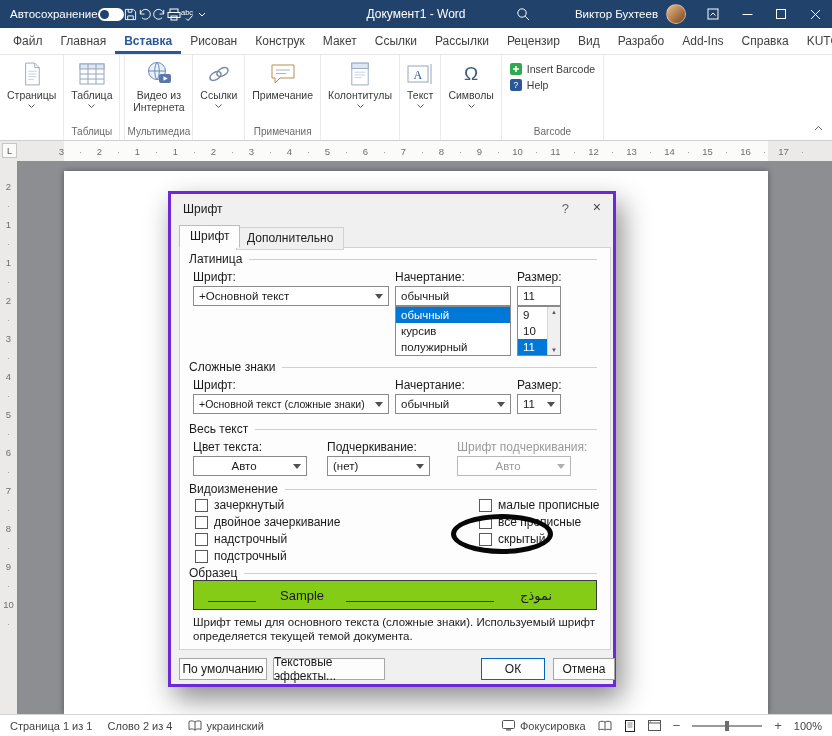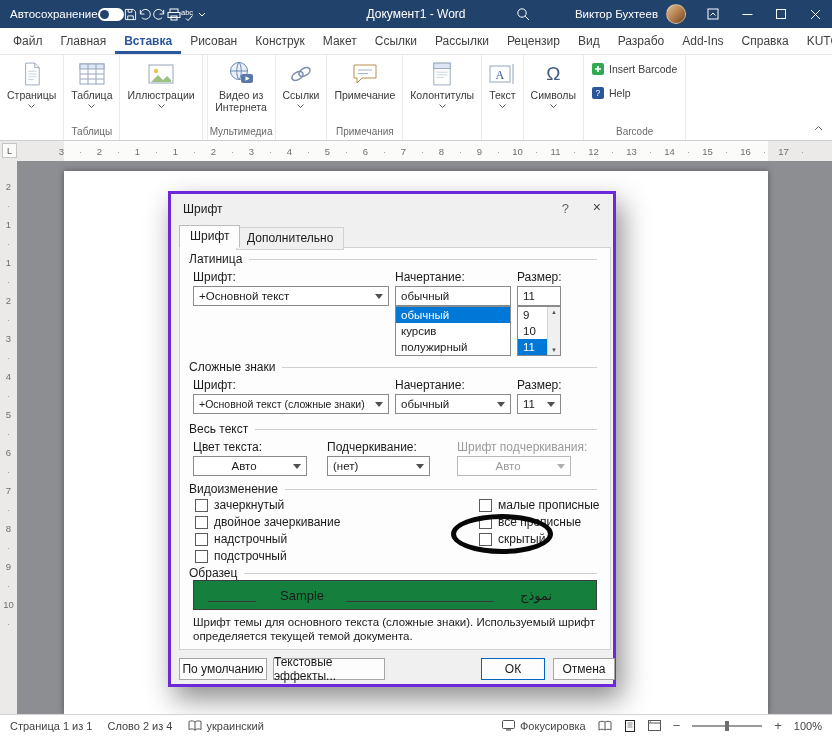--- a/index.html
+++ b/index.html
@@ -26,21 +26,21 @@
 
   
   .ribbon{height:86px;background:#fff;border-bottom:1px solid #cfcfcf;display:flex;flex:0 0 auto;position:relative;}
   .rgroup{display:flex;flex-direction:column;border-right:1px solid #ebebeb;padding:1px 2px 0;}
   .rbtns{flex:1;display:flex;align-items:flex-start;justify-content:center;}
   .bigbtn{display:flex;flex-direction:column;align-items:center;padding:4px 5px 0;font-size:10.5px;color:#3b3b3b;text-align:center;}
   .bigbtn .ric{height:28px;display:flex;align-items:center;justify-content:center;}
   .bigbtn .lbl{margin-top:2px;line-height:11.5px;white-space:pre-line;}
   .chevd{margin-top:2px;}
   .glabel{height:15px;font-size:10px;color:#6b6b6b;text-align:center;line-height:14px;}
-  .vstack{display:flex;flex-direction:column;gap:12px;padding:7px 6px 0;}
+  .vstack{display:flex;flex-direction:column;gap:4px;padding:7px 6px 0;}
   .smallbtn{display:flex;align-items:center;gap:5px;font-size:10.5px;color:#3b3b3b;white-space:nowrap;}
   .collapse{position:absolute;right:9px;bottom:5px;}
 
   
   .ruler-h{height:20px;background:#eceae8;position:relative;flex:0 0 auto;font-size:9.5px;color:#6f6f6f;}
   .ruler-h .pagezone{position:absolute;left:64px;top:0;bottom:0;width:704px;background:#fbfbfa;}
   .hnums{position:absolute;left:52px;top:0;bottom:0;display:flex;align-items:center;}
   .hnums .rnum{width:19px;text-align:center;}
   .hnums .rdot{width:19px;text-align:center;color:#9a9a9a;}
   .tabsel{position:absolute;left:2px;top:2px;width:15px;height:15px;background:#fbfbfa;border:1px solid #c6c6c6;font-size:9px;color:#555;display:flex;align-items:center;justify-content:center;}
@@ -71,21 +71,21 @@
   .field.disabled{border-color:#b8b8b8;color:#9a9a9a;}
   .field.disabled .carrow{border-top-color:#b0b0b0;}
   .center .txt{text-align:center;}
   .listbox{background:#fff;border:1px solid #8a8a8a;z-index:2;font-size:11.5px;overflow:hidden;}
   .li{height:16px;line-height:16px;padding:0 5px;}
   .li.sel{background:#0078d7;color:#fff;}
   .sbar{position:absolute;right:0;top:0;bottom:0;width:13px;background:#f0f0f0;border-left:1px solid #d6d6d6;display:flex;flex-direction:column;justify-content:space-between;align-items:center;font-size:6px;color:#555;padding:2px 0;}
   .cb{display:flex;align-items:center;gap:6px;font-size:12px;z-index:2;}
   .cbbox{width:13px;height:13px;background:#fff;border:1px solid #5a5a5a;flex:0 0 auto;}
   .oval{left:280px;top:320px;width:102px;height:40px;border:5px solid #070707;border-radius:50%;z-index:6;}
-  .samplebox{left:22px;top:386px;width:404px;height:30px;background:#15803d;border:1px solid #3c3c3c;display:flex;align-items:center;z-index:2;font-size:13px;}
+  .samplebox{left:22px;top:386px;width:404px;height:30px;background:#84cc16;border:1px solid #3c3c3c;display:flex;align-items:center;z-index:2;font-size:13px;}
   .sline{border-bottom:1px solid #3c3c3c;height:13px;}
   .desc{left:22px;top:422px;width:404px;font-size:11.5px;line-height:13.5px;z-index:2;}
   .dbtn{height:22px;background:#fdfdfd;border:1px solid #a6a6a6;display:flex;align-items:center;justify-content:center;font-size:12px;z-index:2;}
   .dbtn.primary{border:1px solid #0067c0;}
 
   
   .statusbar{height:22px;background:#fff;border-top:1px solid #d4d4d4;display:flex;align-items:center;font-size:11px;color:#444;padding:0 10px;gap:15px;flex:0 0 auto;}
   .sitem{display:flex;align-items:center;gap:5px;white-space:nowrap;}
   .sright{margin-left:auto;display:flex;align-items:center;gap:12px;}
   .ztrack{width:70px;height:2px;background:#9a9a9a;position:relative;}
@@ -226,38 +226,20 @@
             </span>
         <span class="lbl">Таблица</span>
         <svg class="chevd" width="7" height="4" viewBox="0 0 7 4">
               <path d="M0.5 0.5l3 3 3-3" fill="none" stroke="#555"></path>
             </svg>
       </div>
         </div>
       <div class="glabel">Таблицы</div>
     </div>
 
-    <div class="rgroup">
-      <div class="rbtns">
-          <div class="bigbtn">
-        <span class="ric">
-              <svg width="26" height="24" viewBox="0 0 26 24">
-                <rect x="1" y="3" width="24" height="18" fill="#fff" stroke="#95a5bd"></rect>
-                <circle cx="8" cy="9" r="2.2" fill="#f0c254"></circle>
-                <path d="M3 20l7-7 5 5 4-4 4 4v2H3z" fill="#9fc083"></path>
-              </svg>
-            </span>
-        <span class="lbl">Иллюстрации</span>
-        <svg class="chevd" width="7" height="4" viewBox="0 0 7 4">
-              <path d="M0.5 0.5l3 3 3-3" fill="none" stroke="#555"></path>
-            </svg>
-      </div>
-        </div>
-      <div class="glabel"></div>
-    </div>
 
     <div class="rgroup">
       <div class="glabel"></div>
     </div>
 
     <div class="rgroup">
       <div class="rbtns">
           <div class="bigbtn">
         <span class="ric">
               <svg width="26" height="26" viewBox="0 0 26 26">

